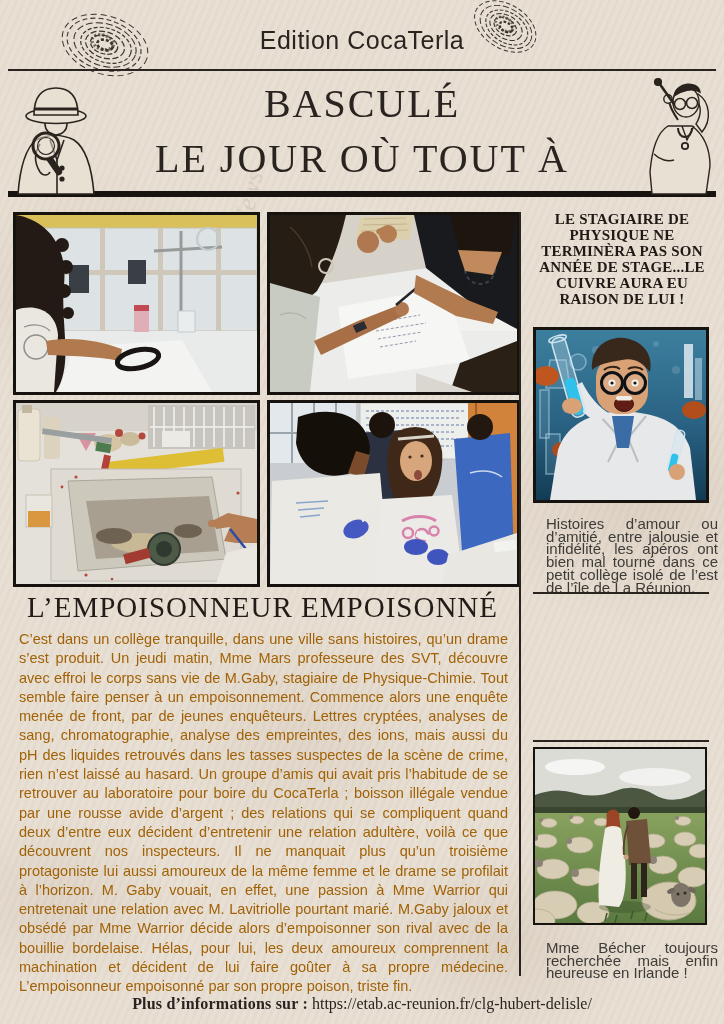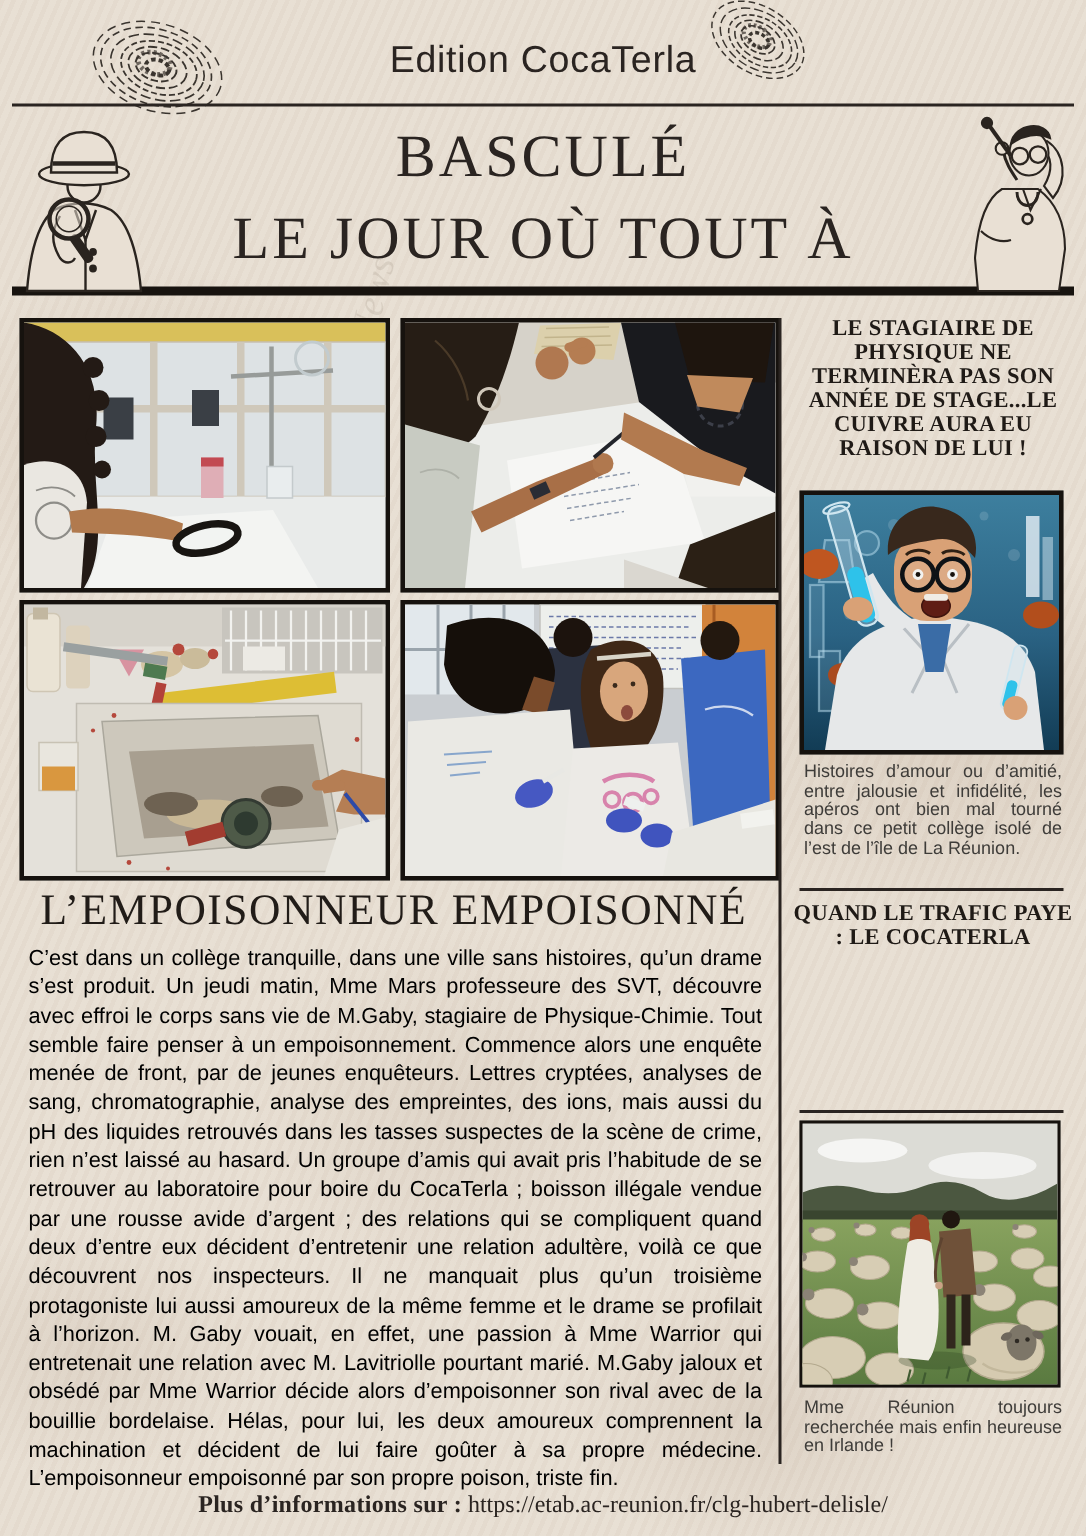--- a/index.html
+++ b/index.html
@@ -53,32 +53,32 @@
 
   .vdivider{position:absolute;left:519px;top:212px;width:2px;height:764px;background:#2a2421;z-index:2;}
 
   .main-headline{
     position:absolute;left:10px;top:591px;width:505px;z-index:2;text-align:center;
     font-family:"Liberation Serif",serif;font-weight:normal;font-size:29px;
     color:#211c18;letter-spacing:1px;margin:0;
   }
   .main-body{
     position:absolute;left:19px;top:630px;width:489px;z-index:2;margin:0;
-    font-size:14.5px;line-height:19.3px;text-align:justify;color:#000000;
+    font-size:14.5px;line-height:19.3px;text-align:justify;color:#a16207;
   }
   .sb-headline{
     position:absolute;left:526px;width:192px;z-index:2;text-align:center;margin:0;
     font-family:"Liberation Serif",serif;font-weight:bold;font-size:15px;line-height:16px;
     color:#1f1a16;letter-spacing:.2px;
   }
   .sb-h1{top:211px;text-align:center;}
   .sb-h2{top:601px;}
   .sb-text{
-    position:absolute;left:536px;width:172px;z-index:2;margin:0;
-    font-size:12px;line-height:12.7px;text-align:justify;color:#3e3c39;
+    position:absolute;left:536px;width:172px;z-index:2;margin:10px;
+    font-size:15px;line-height:12.7px;text-align:justify;color:#3e3c39;
   }
   .sb-caption1{top:508px;}
   .sb-body2{top:657px;}
   .sb-caption2{top:932px;}
   .sb-divider{position:absolute;left:533px;width:176px;height:2px;background:#2a2421;z-index:2;}
   .sb-div1{top:592px;}
   .sb-div2{top:740px;}
 
   .footer{
     position:absolute;left:0;right:0;top:995px;z-index:2;text-align:center;
@@ -413,21 +413,20 @@
         <rect x="135" y="124" width="7" height="19" rx="3" fill="#2ec2ea"></rect>
       </g>
       <circle cx="141" cy="142" r="8" fill="#d9a176"></circle>
     </svg>
   </div>
 
   <p class="sb-text sb-caption1">Histoires d’amour ou d’amitié, entre jalousie et infidélité, les apéros ont bien mal tourné dans ce petit collège isolé de l’est de l’île de La Réunion.</p>
 
   <div class="sb-divider sb-div1"></div>
 
-  <h2 class="sb-headline sb-h2">QUAND LE TRAFIC PAYE : LE COCATERLA</h2>
   <div class="sb-divider sb-div2"></div>
 
   <div class="photo photo6">
     <svg viewBox="0 0 170 174" preserveAspectRatio="none">
       <defs>
         <linearGradient id="field" x1="0" y1="0" x2="0" y2="1">
           <stop offset="0" stop-color="#88a25e"></stop>
             <stop offset="1" stop-color="#5a7a40"></stop>
         </linearGradient>
       </defs>
@@ -485,20 +484,20 @@
       <circle cx="91" cy="108" r="2.5" fill="#caa286"></circle>
       <g stroke="#3f5a30" stroke-width="1.5">
         <line x1="70" y1="172" x2="72" y2="164"></line>
           <line x1="80" y1="174" x2="82" y2="166"></line>
         <line x1="96" y1="170" x2="98" y2="162"></line>
           <line x1="110" y1="172" x2="112" y2="164"></line>
       </g>
     </svg>
   </div>
 
-  <p class="sb-text sb-caption2">Mme Réunion toujours recherchée mais enfin heureuse en Irlande !</p>
+  <p class="sb-text sb-caption2">Mme Bécher toujours recherchée mais enfin heureuse en Irlande !</p>
 
   <div class="footer">
     <b>Plus d’informations sur :</b>
     <span>https://etab.ac-reunion.fr/clg-hubert-delisle/</span>
   </div>
 
 </div>
 
 </body></html>

